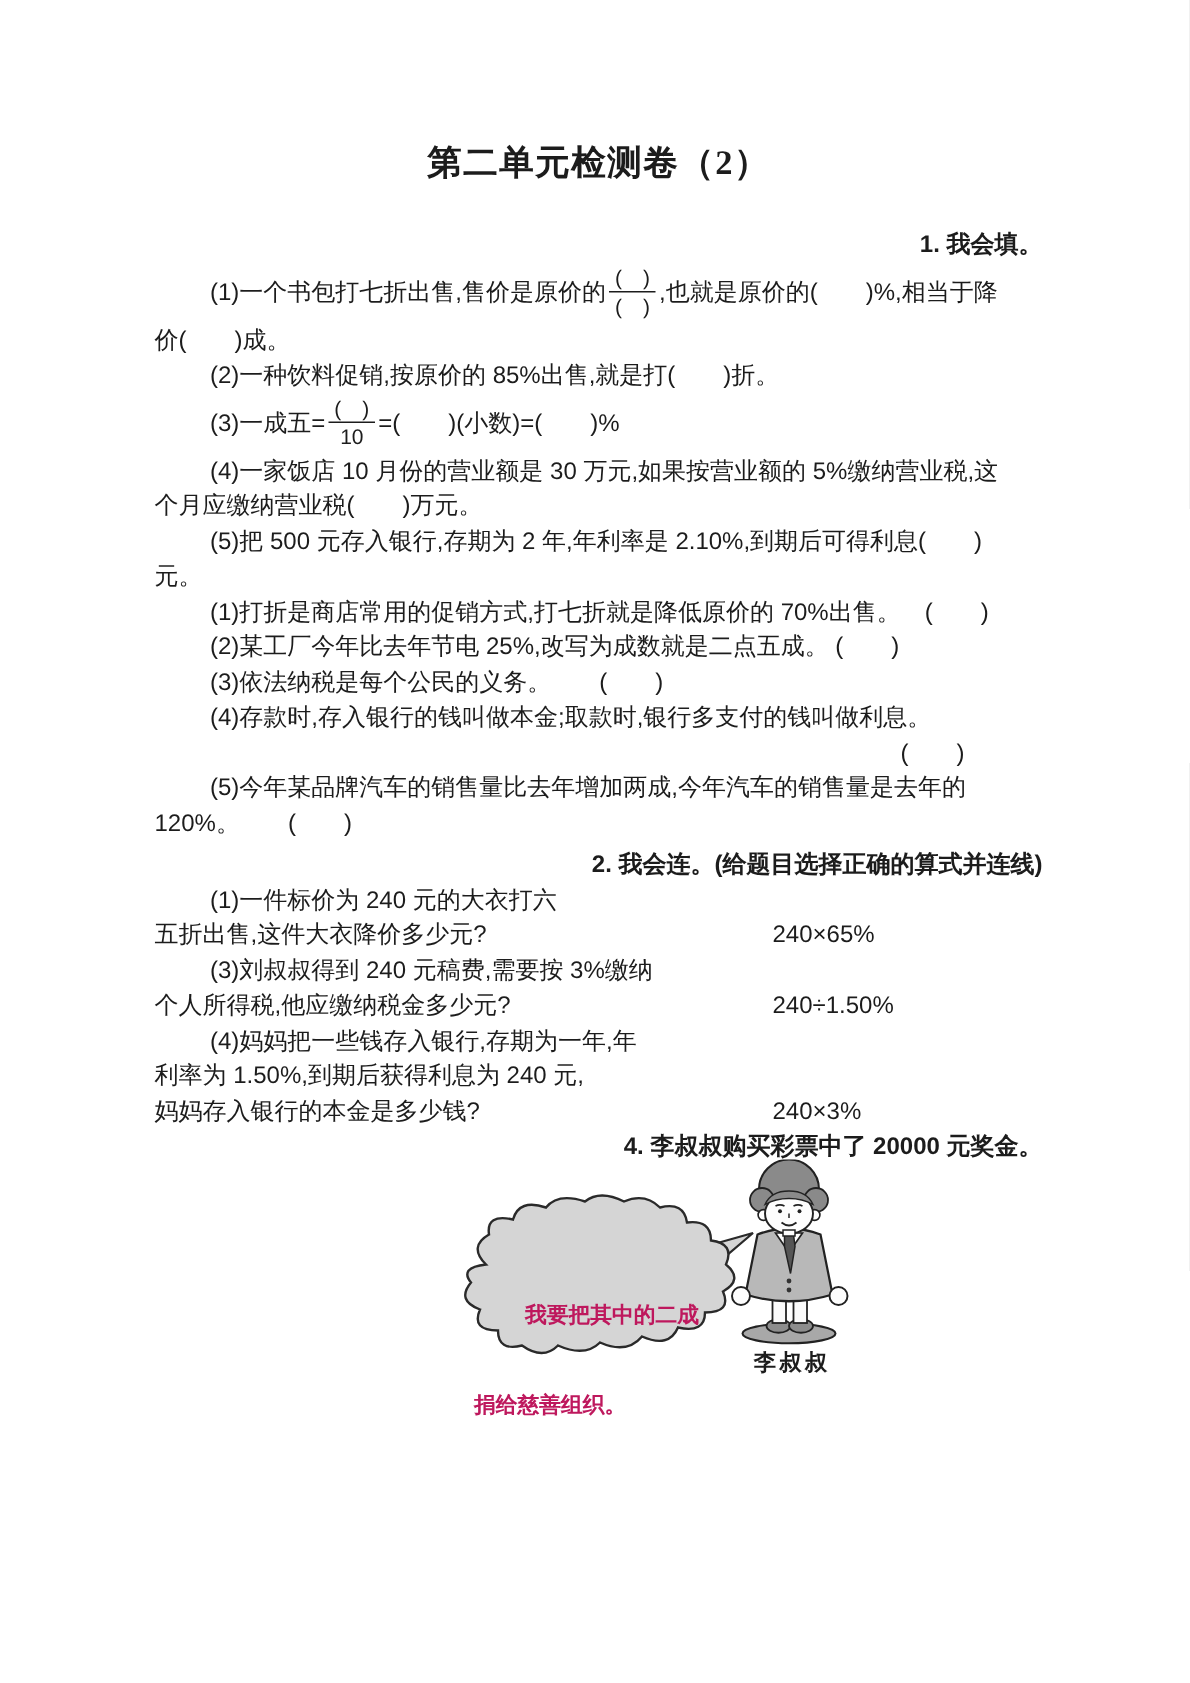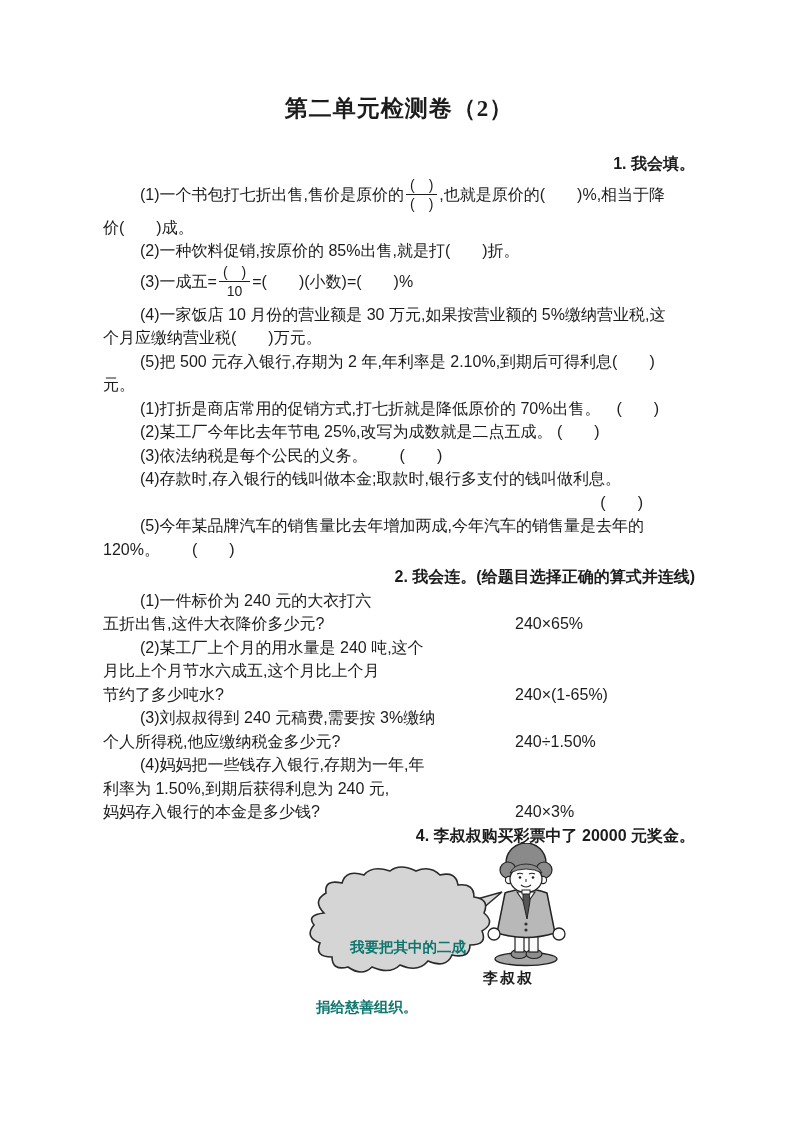--- a/index.html
+++ b/index.html
@@ -60,29 +60,29 @@
     font-size:16px;
     line-height:23.5px;
     white-space:pre-wrap;
   }
   
   .illus { position:relative; height:180px; }
   .cloud-wrap { position:absolute; left:195px; top:18px; width:205px; height:112px; }
   .cloud-svg { position:absolute; left:0; top:0; }
   .bubble-text {
     position:absolute; left:18px; top:32px; width:165px;
-    font-size:14.5px; line-height:20px; color:#0f766e;
+    font-size:14.5px; line-height:20px; color:#be185d;
     font-weight:bold;
     white-space:pre-wrap;
   }
   .bubble-line1 { padding-left:34px; }
   .figure-wrap { position:absolute; left:372px; top:-4px; width:114px; height:126px; }
   .figure-caption {
-    position:absolute; left:380px; top:122px; width:114px;
-    font-size:15px; font-weight:bold;
+    position:absolute; left:368px; top:122px; width:114px;
+    text-align:center; font-size:15px; font-weight:bold;
     letter-spacing:2px;
   }
 </style>
 </head>
 <body>
 
 <div class="page">
   <div class="content">
 
     <div class="doc-title">第二单元检测卷（2）</div>
@@ -113,28 +113,20 @@
     <div class="ln ind bold gap4">2. 我会连。(给题目选择正确的算式并连线)</div>
 
     <div class="match-row">
       <div class="match-q">
         <div class="ln ind">(1)一件标价为 240 元的大衣打六</div>
         <div class="ln">五折出售,这件大衣降价多少元?</div>
       </div>
       <div class="match-e">240×65%</div>
     </div>
 
-    <div class="match-row">
-      <div class="match-q">
-        <div class="ln ind">(2)某工厂上个月的用水量是 240 吨,这个</div>
-        <div class="ln">月比上个月节水六成五,这个月比上个月</div>
-        <div class="ln">节约了多少吨水?</div>
-      </div>
-      <div class="match-e">240×(1-65%)</div>
-    </div>
 
     <div class="match-row">
       <div class="match-q">
         <div class="ln ind">(3)刘叔叔得到 240 元稿费,需要按 3%缴纳</div>
         <div class="ln">个人所得税,他应缴纳税金多少元?</div>
       </div>
       <div class="match-e">240÷1.50%</div>
     </div>
 
     <div class="match-row">

